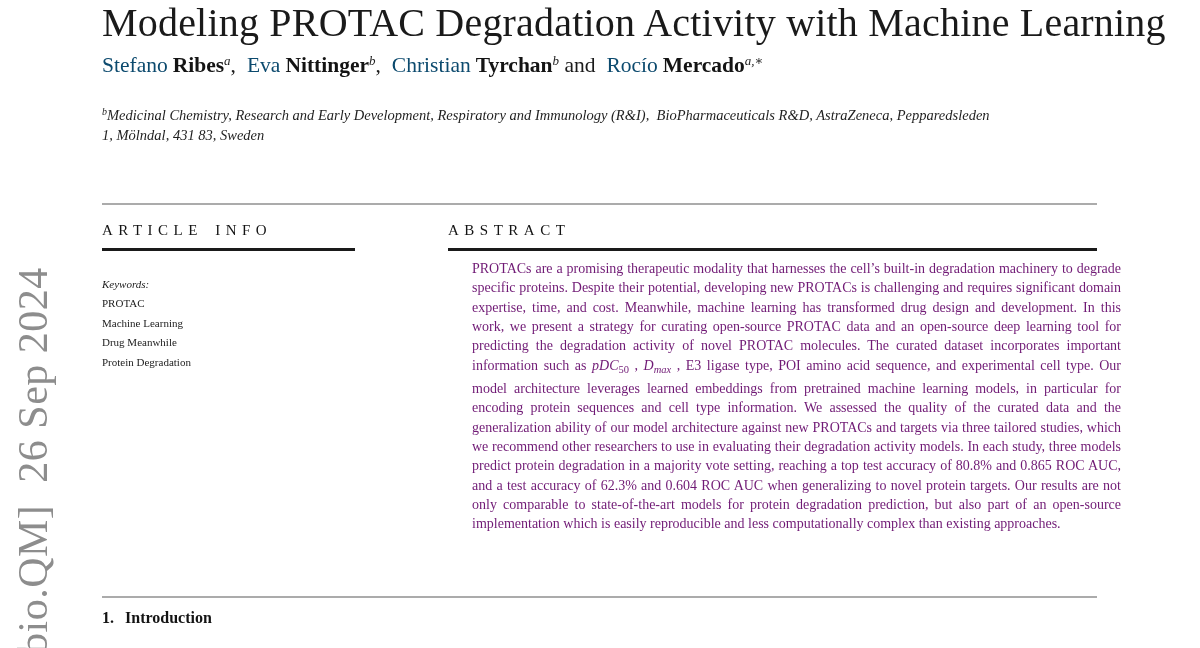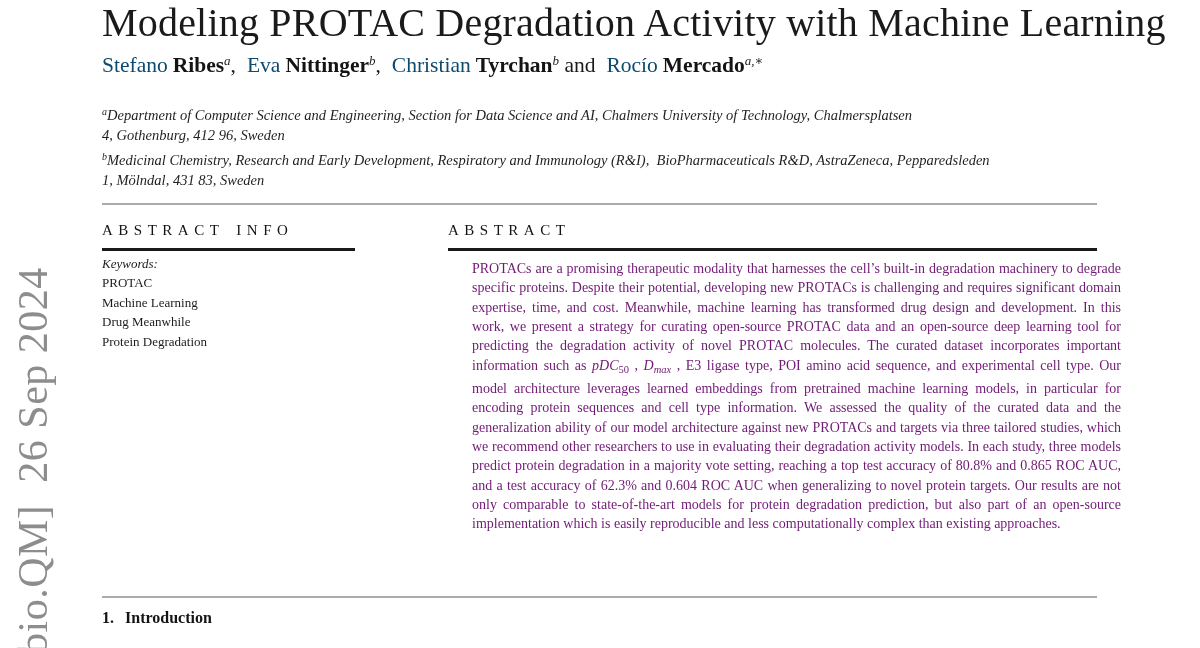--- a/index.html
+++ b/index.html
@@ -101,22 +101,22 @@
     top: 248px;
     height: 2.5px;
     background: #1a1a1a;
   }
   .colhead-rule-info { left: 102px; width: 253px; }
   .colhead-rule-abs  { left: 448px; width: 649px; }
 
   .keywords {
     position: absolute;
     left: 102px;
-    top: 254px;
-    font-size: 13px;
+    top: 275px;
+    font-size: 11px;
     line-height: 19.4px;
     color: #1b1b1b;
   }
   .kw-label { font-style: italic; }
 
   .abstract {
     position: absolute;
     left: 448px;
     top: 259px;
     width: 649px;
@@ -158,32 +158,28 @@
 <div class="page">
 
   <div class="arxiv-stamp">bio.QM]  26 Sep 2024</div>
 
   <div class="title">Modeling PROTAC Degradation Activity with Machine Learning</div>
 
   <div class="authors"><span><span class="author-first">Stefano</span><span class="author-last">Ribes</span><span class="auth-sup">a</span><span class="author-after">,</span></span><span><span class="author-first">Eva</span><span class="author-last">Nittinger</span><span class="auth-sup">b</span><span class="author-after">,</span></span><span><span class="author-first">Christian</span><span class="author-last">Tyrchan</span><span class="auth-sup">b</span><span class="author-after"> and</span></span><span><span class="author-first">Rocío</span><span class="author-last">Mercado</span><span class="auth-sup">a,∗</span></span></div>
 
   <div class="affils">
     <div class="affil">
-      <div class="affil-line"><span class="aff-sup">a</span><span>Department of Computer Science and Engineering, Section for Data Science and AI, Chalmers University of Technology, Chalmersplatsen</span></div>
-      <div class="affil-line">4, Gothenburg, 412 96, Sweden</div>
-    </div>
-    <div class="affil">
       <div class="affil-line"><span class="aff-sup">b</span><span>Medicinal Chemistry, Research and Early Development, Respiratory and Immunology (R&amp;I),  BioPharmaceuticals R&amp;D, AstraZeneca, Pepparedsleden</span></div>
       <div class="affil-line">1, Mölndal, 431 83, Sweden</div>
     </div>
   </div>
 
   <div class="rule-gray rule-top"></div>
 
-  <div class="colhead colhead-info">ABSTRACT INFO</div>
+  <div class="colhead colhead-info">ARTICLE INFO</div>
   <div class="colhead-rule colhead-rule-info"></div>
 
   <div class="colhead colhead-abs">ABSTRACT</div>
   <div class="colhead-rule colhead-rule-abs"></div>
 
   <div class="keywords">
     <div class="kw-label">Keywords:</div>
     <div>PROTAC</div>
     <div>Machine Learning</div>
     <div>Drug Meanwhile</div>

